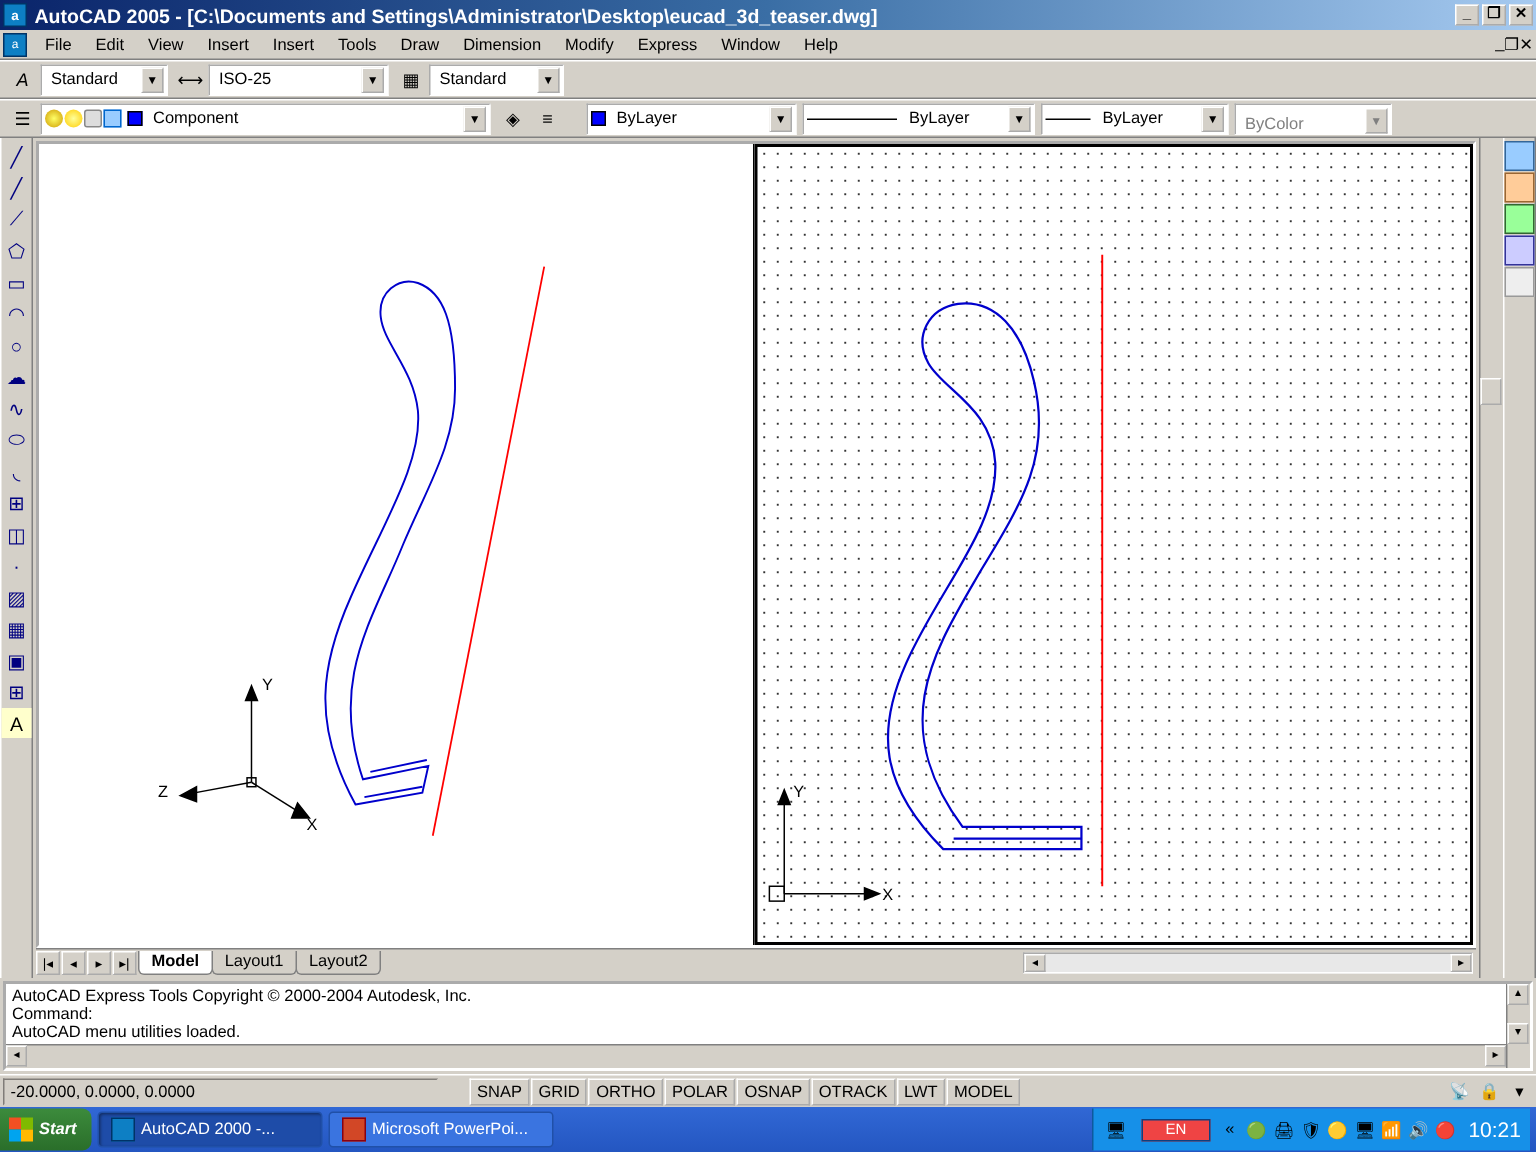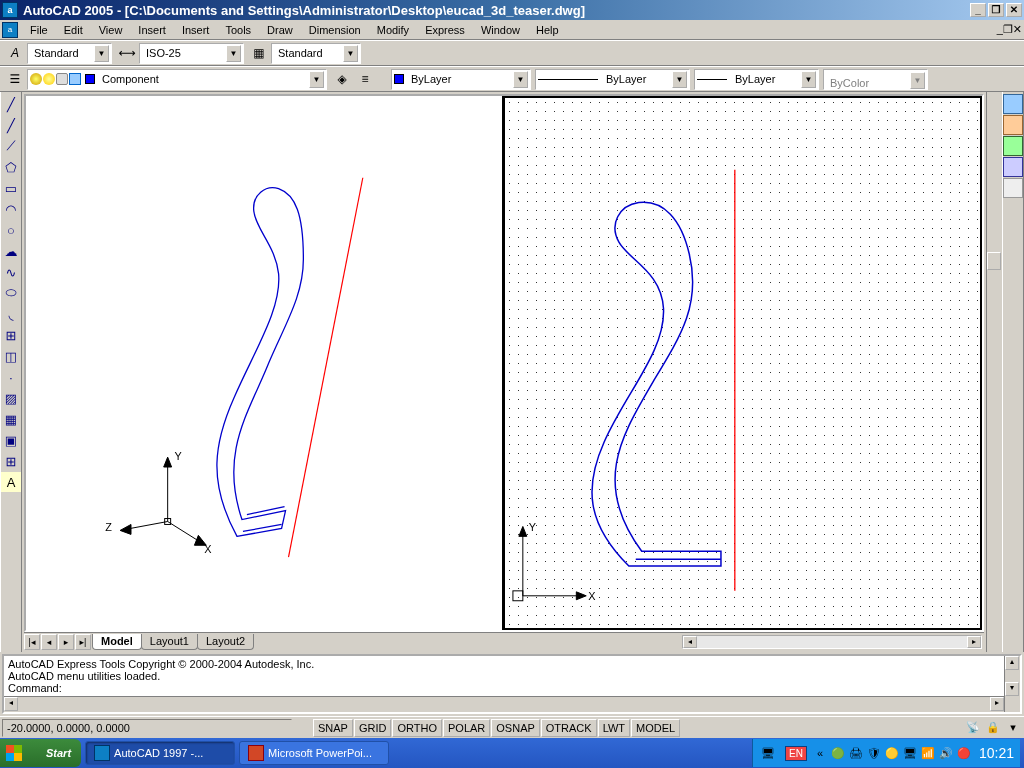--- a/index.html
+++ b/index.html
@@ -72,28 +72,28 @@
 
 
 .statusbar { height: 22px; background: #d4d0c8; display: flex; align-items: center; border-top: 1px solid #fff; padding: 0 2px; }
 .statusbar .coord { width: 290px; padding-left: 4px; border: 1px inset #d4d0c8; height: 18px; line-height: 16px; }
 .statusbar .mode-btn { height: 18px; padding: 0 4px; border: 1px outset #fff; margin-left: 1px; font-size: 11px; line-height: 16px; cursor:pointer; }
 .statusbar .spacer { flex: 1; }
 .statusbar .tray-btn { width: 18px; height: 18px; margin-left: 2px; display:flex; align-items:center; justify-content:center;}
 
 
 .taskbar { height: 30px; background: linear-gradient(to bottom, #3168d5, #2456c1); display: flex; align-items: center; padding-right: 4px; }
-.start-btn { height: 28px; padding: 0 10px 0 6px; background: linear-gradient(to bottom, #3c8b3c, #2a6e2a); color: white; font-weight: bold; font-style: italic; display: flex; align-items: center; border-radius: 0 6px 6px 0; font-size: 13px; cursor:pointer;gap:20px;}
+.start-btn { height: 28px; padding: 0 10px 0 6px; background: linear-gradient(to bottom, #3c8b3c, #2a6e2a); color: white; font-weight: bold; font-style: italic; display: flex; align-items: center; border-radius: 0 6px 6px 0; font-size: 13px; cursor:pointer;}
 .start-btn .flag { width: 16px; height: 16px; margin-right: 4px; display:grid; grid-template-columns:1fr 1fr; grid-template-rows:1fr 1fr;}
 .start-btn .flag div:nth-child(1){background:#f25022;} .start-btn .flag div:nth-child(2){background:#7fba00;} .start-btn .flag div:nth-child(3){background:#00a4ef;} .start-btn .flag div:nth-child(4){background:#ffb900;}
 .task-btn { height: 24px; margin-left: 4px; padding: 0 8px; background: #3a74e0; border: 1px solid #2050a8; color: white; display: flex; align-items: center; border-radius: 3px; cursor:pointer; min-width:150px;}
 .task-btn.active { background: #1e4ca8; box-shadow: inset 1px 1px 2px rgba(0,0,0,0.4); }
 .task-btn .tico { width:16px; height:16px; margin-right:4px; }
 .taskbar .tray { margin-left: auto; height: 28px; background: #1690e8; display: flex; align-items: center; padding: 0 6px; border-left: 1px solid #0d5a9e; }
-.taskbar .tray .lang { background: #ef4444; color:white; padding:1px 3px; font-size:10px; margin-right:4px; border:1px solid #0d4080;}
+.taskbar .tray .lang { background: #ef4444; color:white; padding:1px 15px; font-size:10px; margin-right:4px; border:1px solid #0d4080;}
 .taskbar .tray .tic { width:16px; height:16px; margin: 0 1px; display:flex; align-items:center; justify-content:center; font-size:11px;}
 .taskbar .clock { color: white; font-size: 14px; margin-left: 6px; }
 </style>
 </head>
 <body>
 
 <div class="titlebar">
   <div class="app-icon">a</div>
   <div class="title-text">AutoCAD 2005 - [C:\Documents and Settings\Administrator\Desktop\eucad_3d_teaser.dwg]</div>
   <div class="win-buttons">
@@ -125,21 +125,21 @@
 </div>
 
 <div class="toolbar-row">
   <div class="tool-btn" style="font-style:italic;">A</div>
   <div class="tool-dropdown" style="width:85px;">
     <span class="dd-text">Standard</span>
     <span style="flex:1"></span>
       <span class="dd-arrow">▼</span>
   </div>
   <div class="tool-btn">⟷</div>
-  <div class="tool-dropdown" style="width:105px;">
+  <div class="tool-dropdown" style="width:120px;">
     <span class="dd-text">ISO-25</span>
     <span style="flex:1"></span>
       <span class="dd-arrow">▼</span>
   </div>
   <div class="tool-btn">▦</div>
   <div class="tool-dropdown" style="width:90px;">
     <span class="dd-text">Standard</span>
     <span style="flex:1"></span>
       <span class="dd-arrow">▼</span>
   </div>
@@ -300,22 +300,22 @@
     <div class="pal-btn" style="background:#9cf;border:1px solid #369;"></div>
     <div class="pal-btn" style="background:#fc9;border:1px solid #963;"></div>
     <div class="pal-btn" style="background:#9f9;border:1px solid #363;"></div>
     <div class="pal-btn" style="background:#ccf;border:1px solid #339;"></div>
     <div class="pal-btn" style="background:#eee;border:1px solid #999;"></div>
   </div>
 </div>
 
 <div class="command-area">
   <div>AutoCAD Express Tools Copyright © 2000-2004 Autodesk, Inc.</div>
+  <div>Command:</div>
   <div>AutoCAD menu utilities loaded.</div>
-  <div>Command:</div>
   <div class="cmd-scroll">
     <div class="sbtn" style="position:absolute;top:0;">▴</div>
     <div class="sbtn" style="position:absolute;bottom:16px;">▾</div>
   </div>
   <div class="cmd-scroll-h">
     <div class="sbtn">◂</div>
       <div class="track"></div>
       <div class="sbtn">▸</div>
   </div>
 </div>
@@ -342,21 +342,21 @@
     <div class="flag">
         <div></div>
         <div></div>
         <div></div>
         <div></div>
       </div>
     <span>Start</span>
   </div>
   <div class="task-btn active">
     <div class="tico" style="background:#0d7fc4;border:1px solid #036;"></div>
-    <span>AutoCAD 1997 -...</span>
+    <span>AutoCAD 2000 -...</span>
   </div>
   <div class="task-btn">
     <div class="tico" style="background:#d24726;border:1px solid #801;"></div>
     <span>Microsoft PowerPoi...</span>
   </div>
   <div class="tray">
     <div class="tic">🖥</div>
     <div style="width:8px;"></div>
     <div class="lang">EN</div>
     <div class="tic">«</div>

